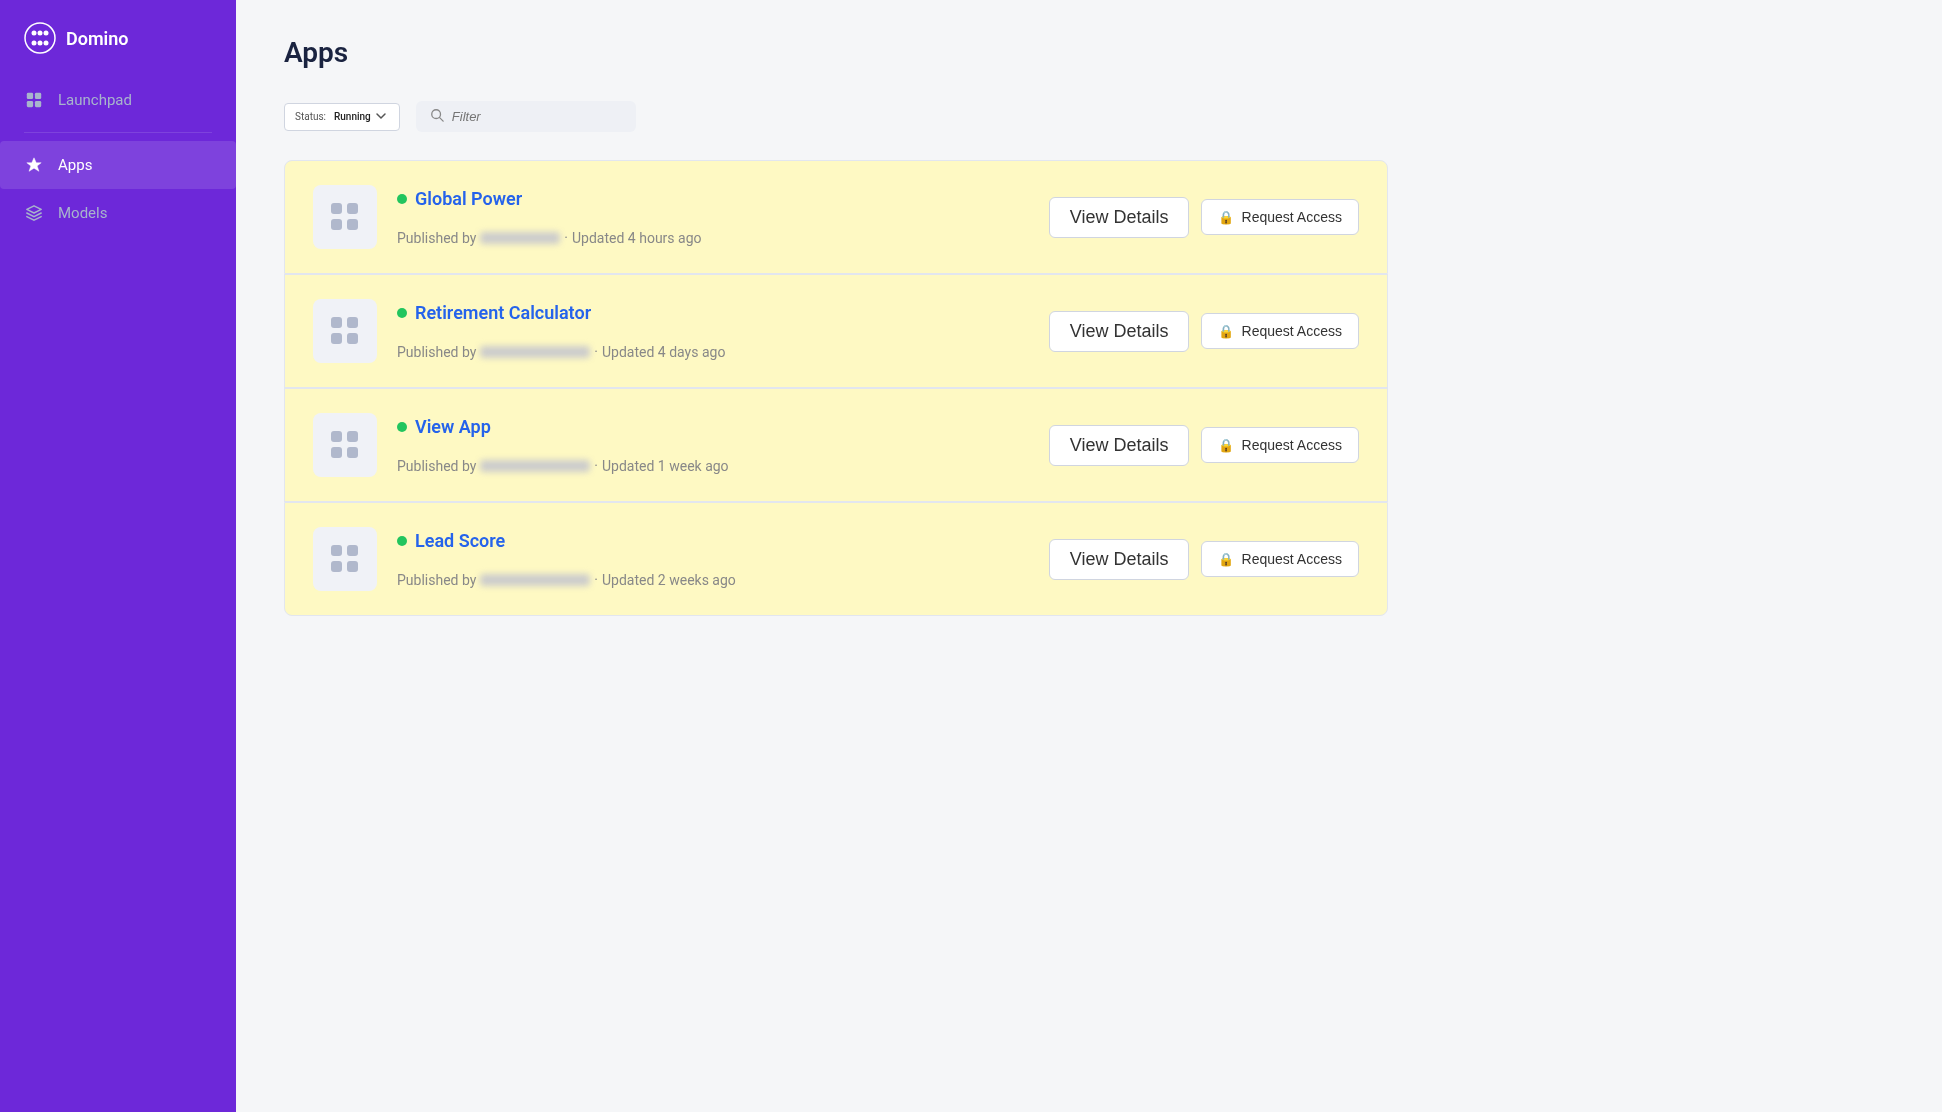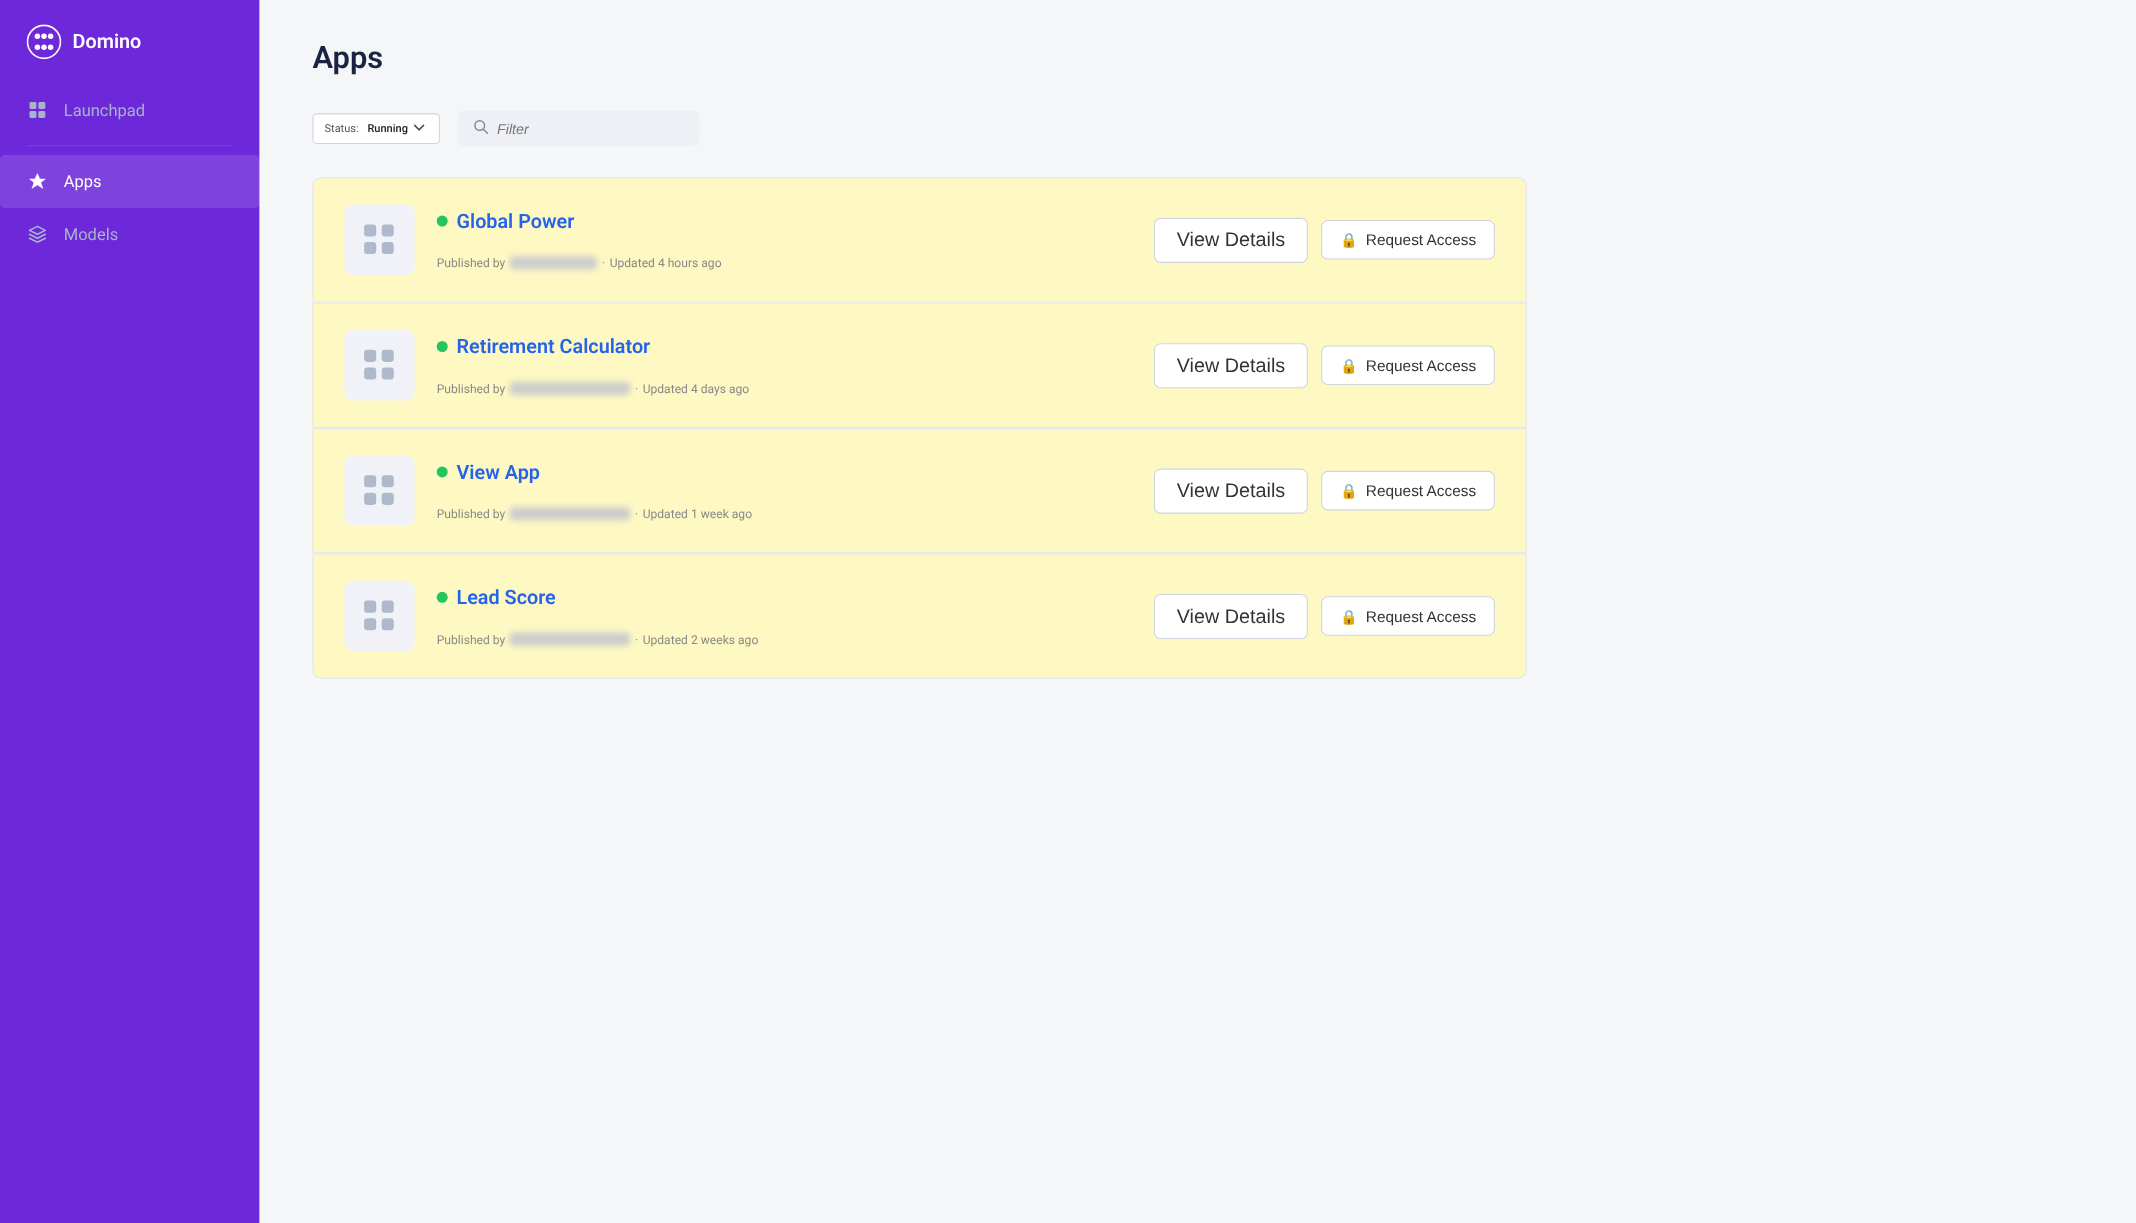--- a/index.html
+++ b/index.html
@@ -179,21 +179,21 @@
       border-radius: 50%;
       background: #22c55e;
       flex-shrink: 0;
     }
     .app-name {
       font-size: 18px;
       font-weight: 600;
       color: #2563eb;
     }
     .app-meta {
-      font-size: 11px;
+      font-size: 14px;
       color: #888;
       display: flex;
       align-items: center;
       gap: 4px;
       margin-top: 21px;
     }
     .meta-blurred {
       display: inline-block;
       width: 80px;
       height: 12px;

